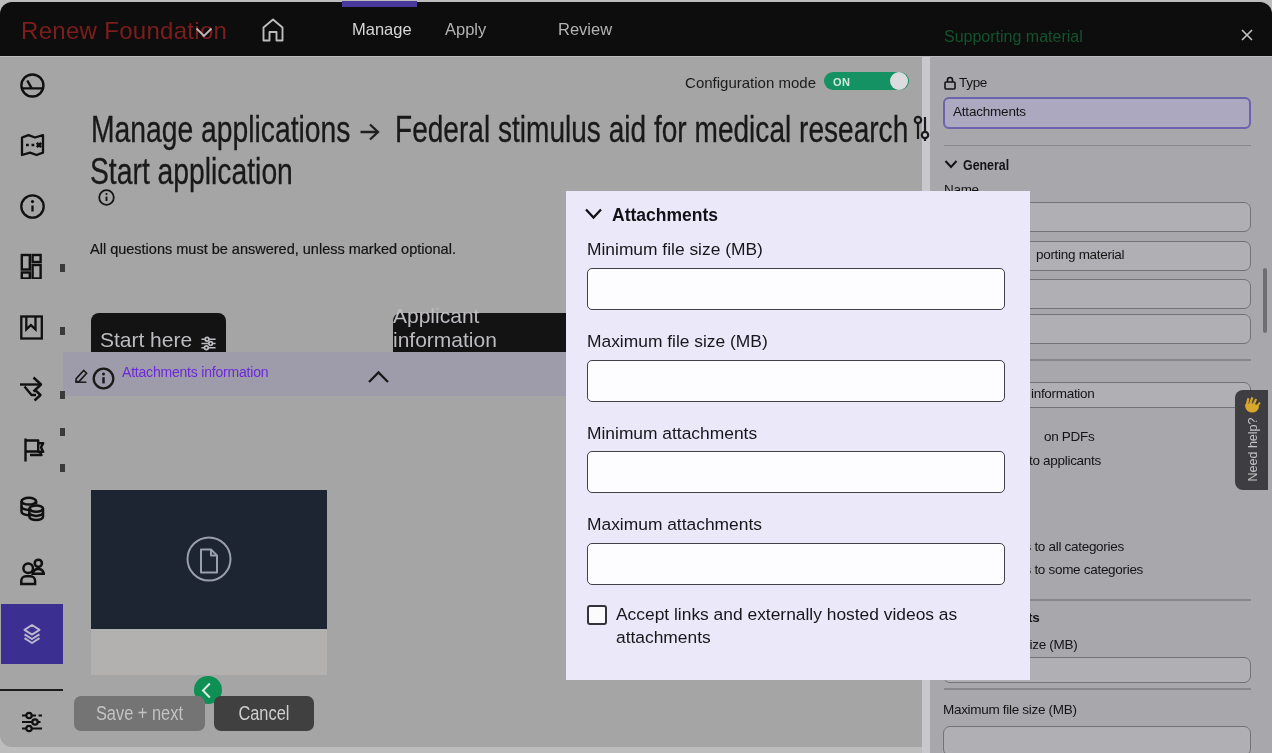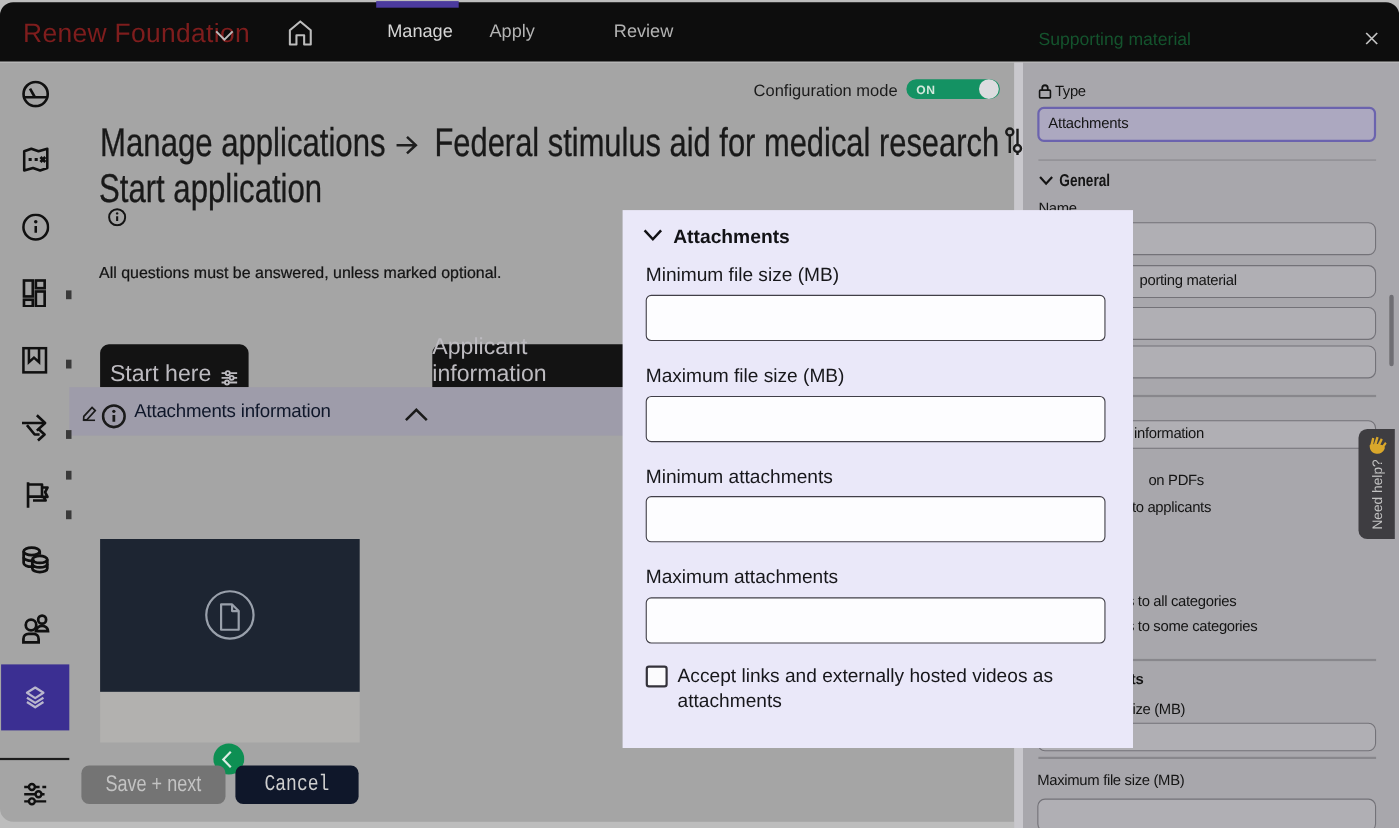--- a/index.html
+++ b/index.html
@@ -23,29 +23,29 @@
   .cfgtext{left:620px;top:74px;width:196px;text-align:right;font-size:15px;color:#1b1b1b;white-space:nowrap;}
   .toggle{left:824px;top:72px;width:85px;height:18px;border-radius:9px;background:#149263;}
   .knob{left:890px;top:72px;width:18px;height:18px;border-radius:50%;background:#dcdcdf;}
   .ontext{left:833px;top:76px;font-size:11px;font-weight:bold;color:#d2e8dc;letter-spacing:.5px;}
   .hseg{font-size:36.5px;color:#191919;font-weight:400;-webkit-text-stroke:0.3px #191919;transform:scaleX(0.775);
         transform-origin:0 0;white-space:nowrap;line-height:36.5px;}
   .subline{left:90px;top:241px;font-size:14.5px;color:#141414;-webkit-text-stroke:0.2px #141414;}
   .tab{top:313px;height:39px;background:#131313;border-radius:8px 8px 0 0;color:#bdbbc0;
        font-size:21px;display:flex;align-items:flex-end;justify-content:center;gap:8px;}
   .secbar{left:63px;top:352px;width:859px;height:44px;background:#9e9caa;}
-  .sectitle{left:122px;top:364px;font-size:17px;color:#0f172a;letter-spacing:-0.2px;}
+  .sectitle{left:122px;top:364px;font-size:14px;color:#6d28d9;letter-spacing:-0.2px;}
   .card{left:91px;top:490px;width:236px;height:139px;background:#1d2532;}
   .cardstrip{left:91px;top:629px;width:236px;height:46px;background:#b2b1af;}
   .greenc{left:193.5px;top:675.5px;width:28px;height:28px;border-radius:50%;background:#0e8f53;}
   .btn{top:695.5px;height:35.5px;border-radius:7px;font-size:20.5px;display:flex;
        align-items:center;justify-content:center;}
   .btn span{transform:scaleX(0.8);display:inline-block;}
   .savebtn{left:74px;width:131px;background:#747474;color:#c3c3c3;}
-  .cancelbtn{left:214px;width:112px;background:#0f172a;color:#cfcfcf;font-family:Liberation Mono, monospace;}
+  .cancelbtn{left:214px;width:100px;background:#404040;color:#cfcfcf;}
   .tick{left:60px;width:5px;height:8px;background:#3a3a3a;}
   
   .plabel{font-size:13.5px;color:#141414;white-space:nowrap;letter-spacing:-0.3px;}
   .pinput{left:943px;width:308px;height:30px;border-radius:7px;background:#b0afb4;
           border:1.5px solid #737278;box-sizing:border-box;}
   .typeinput{left:943px;top:97px;width:308px;height:31.5px;border-radius:6px;
              background:#aca8c0;border:2px solid #6b63ae;box-sizing:border-box;}
   .divider{left:944px;width:307px;height:1.5px;background:#88878c;}
   .needhelp{left:1235px;top:390px;width:32.5px;height:100px;background:#3e3d41;
             border-radius:8px 0 0 8px;}

